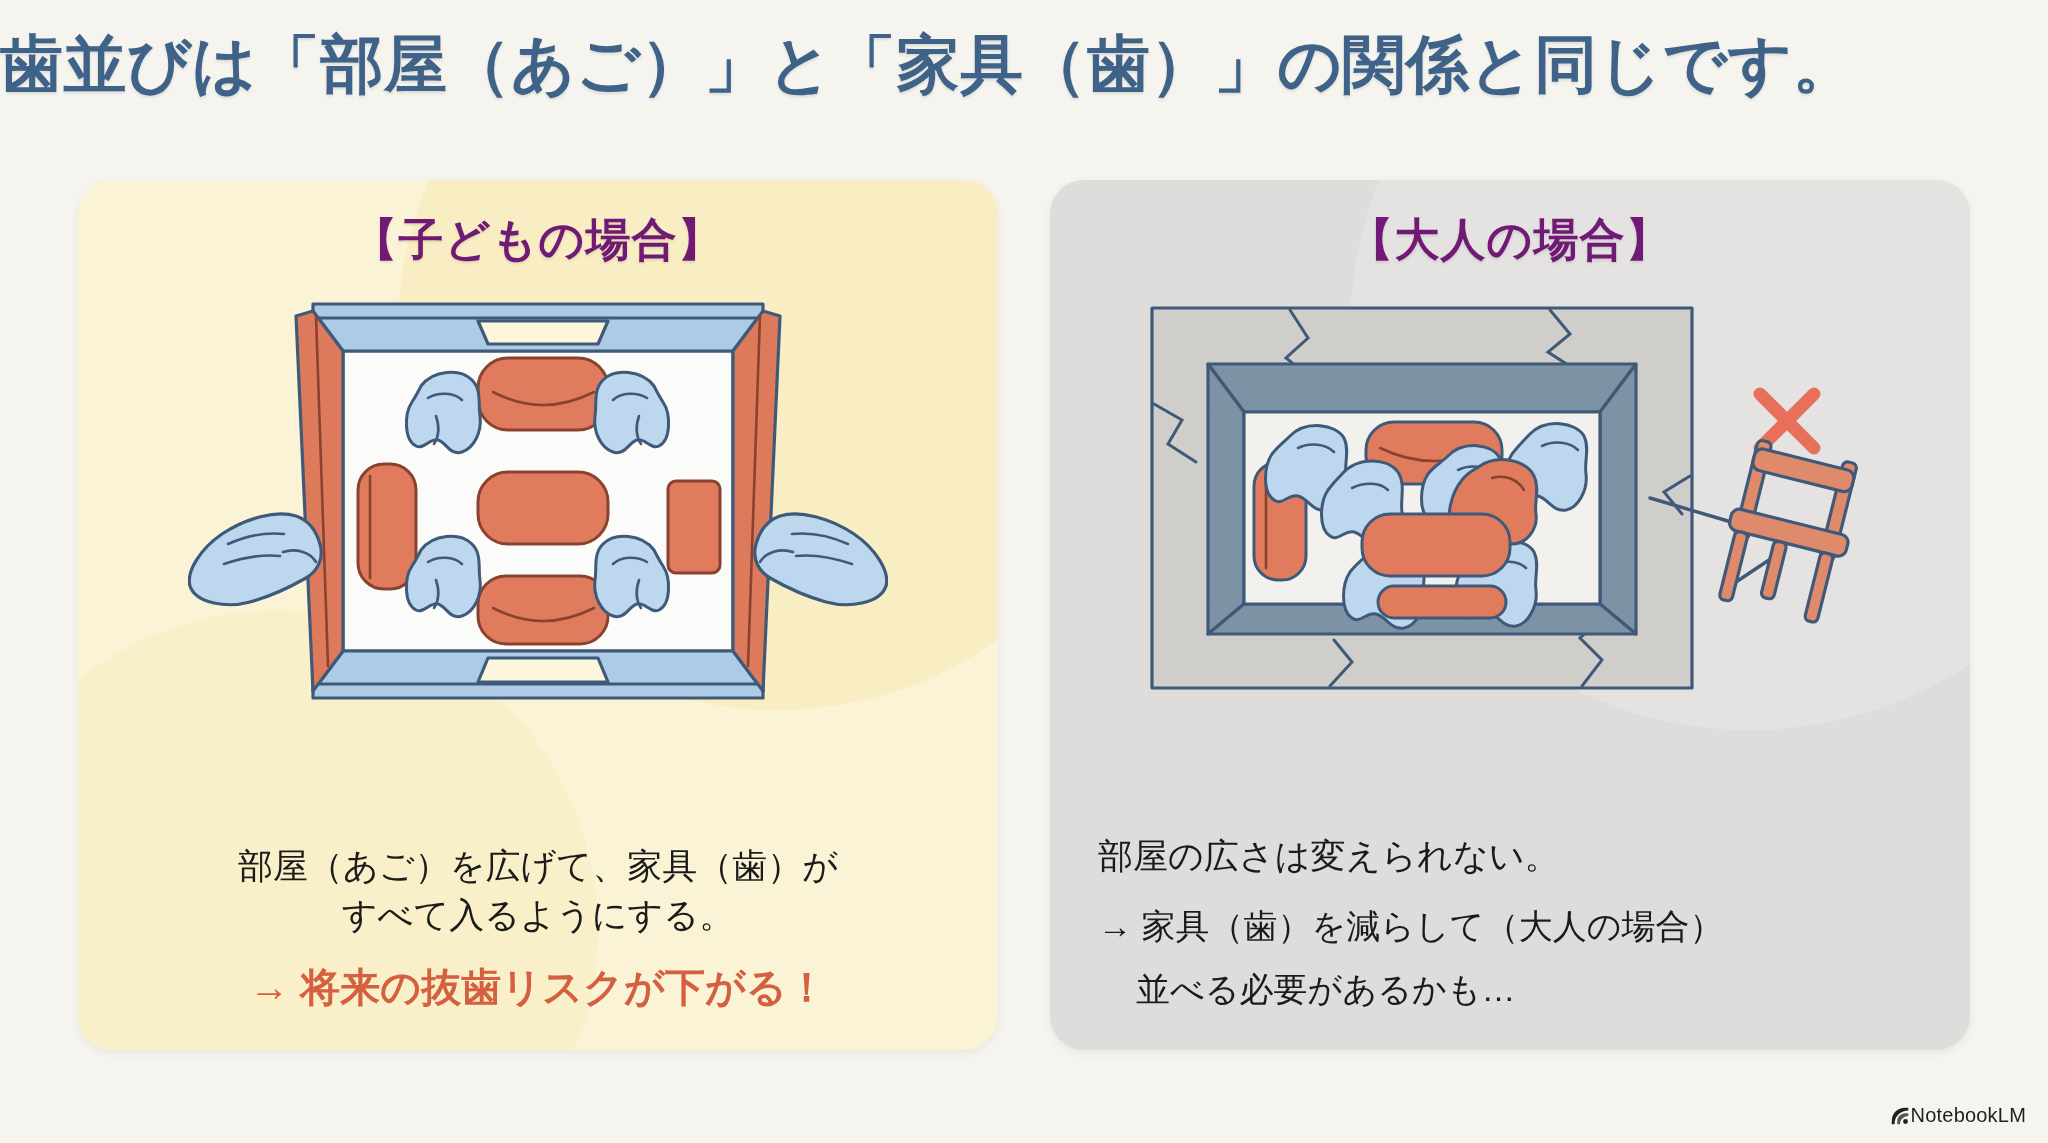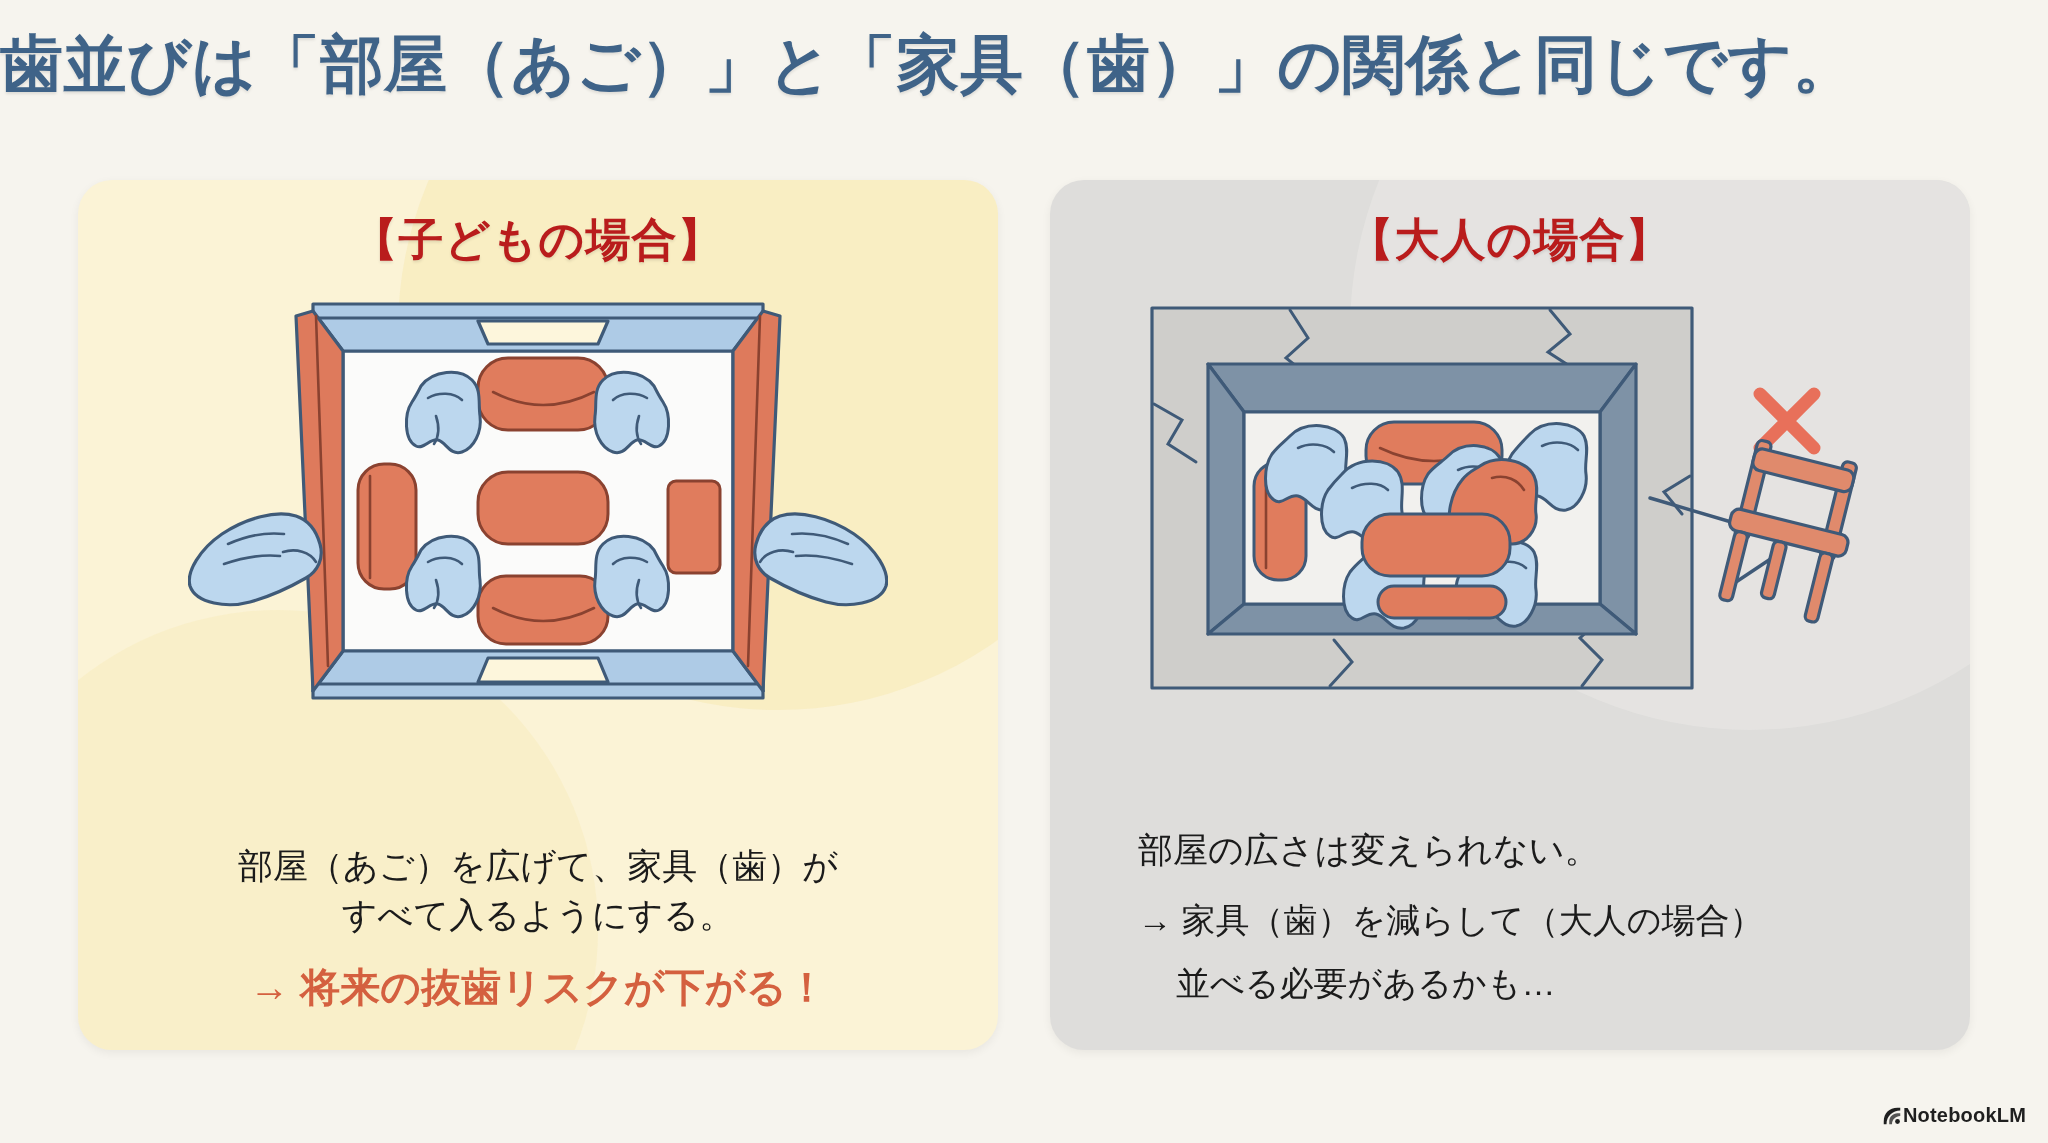--- a/index.html
+++ b/index.html
@@ -101,21 +101,21 @@
   }
 
   .card-heading {
     position: absolute;
     top: 30px;
     left: 0;
     width: 100%;
     text-align: center;
     font-size: 45px;
     font-weight: 700;
-    color: #b91c1c;
+    color: #701a75;
     text-shadow: 0 2px 3px rgba(0,0,0,0.10);
     letter-spacing: 1px;
   }
 
   .illustration {
     position: absolute;
     top: 86px;
     left: 0;
     width: 100%;
     height: 470px;
@@ -139,42 +139,42 @@
     font-family: Liberation Mono, monospace;
   }
   .caption-accent {
     font-size: 40px;
     font-weight: 700;
     color: #d4603f;
     line-height: 1.35;
     margin-top: 16px;
   }
   .caption-block-right {
-    bottom: 42px;
+    bottom: 36px;
     text-align: left;
-    padding-left: 88px;
+    padding-left: 48px;
     box-sizing: border-box;
   }
   .caption-sub {
     font-size: 34px;
     line-height: 1.4;
     font-weight: 500;
     margin-top: 18px;
   }
 
   
   .watermark {
     position: absolute;
     right: 22px;
     bottom: 16px;
     display: flex;
     align-items: center;
     color: #1f1f1f;
     font-size: 20px;
-    font-weight: 700;
+    font-weight: 400;
     letter-spacing: 0.2px;
   }
   .watermark svg { display: block; }
 </style>
 </head>
 <body>
 
 <div class="title-bar">
   <div class="title-text">歯並びは「部屋（あご）」と「家具（歯）」の関係と同じです。</div>
 </div>

